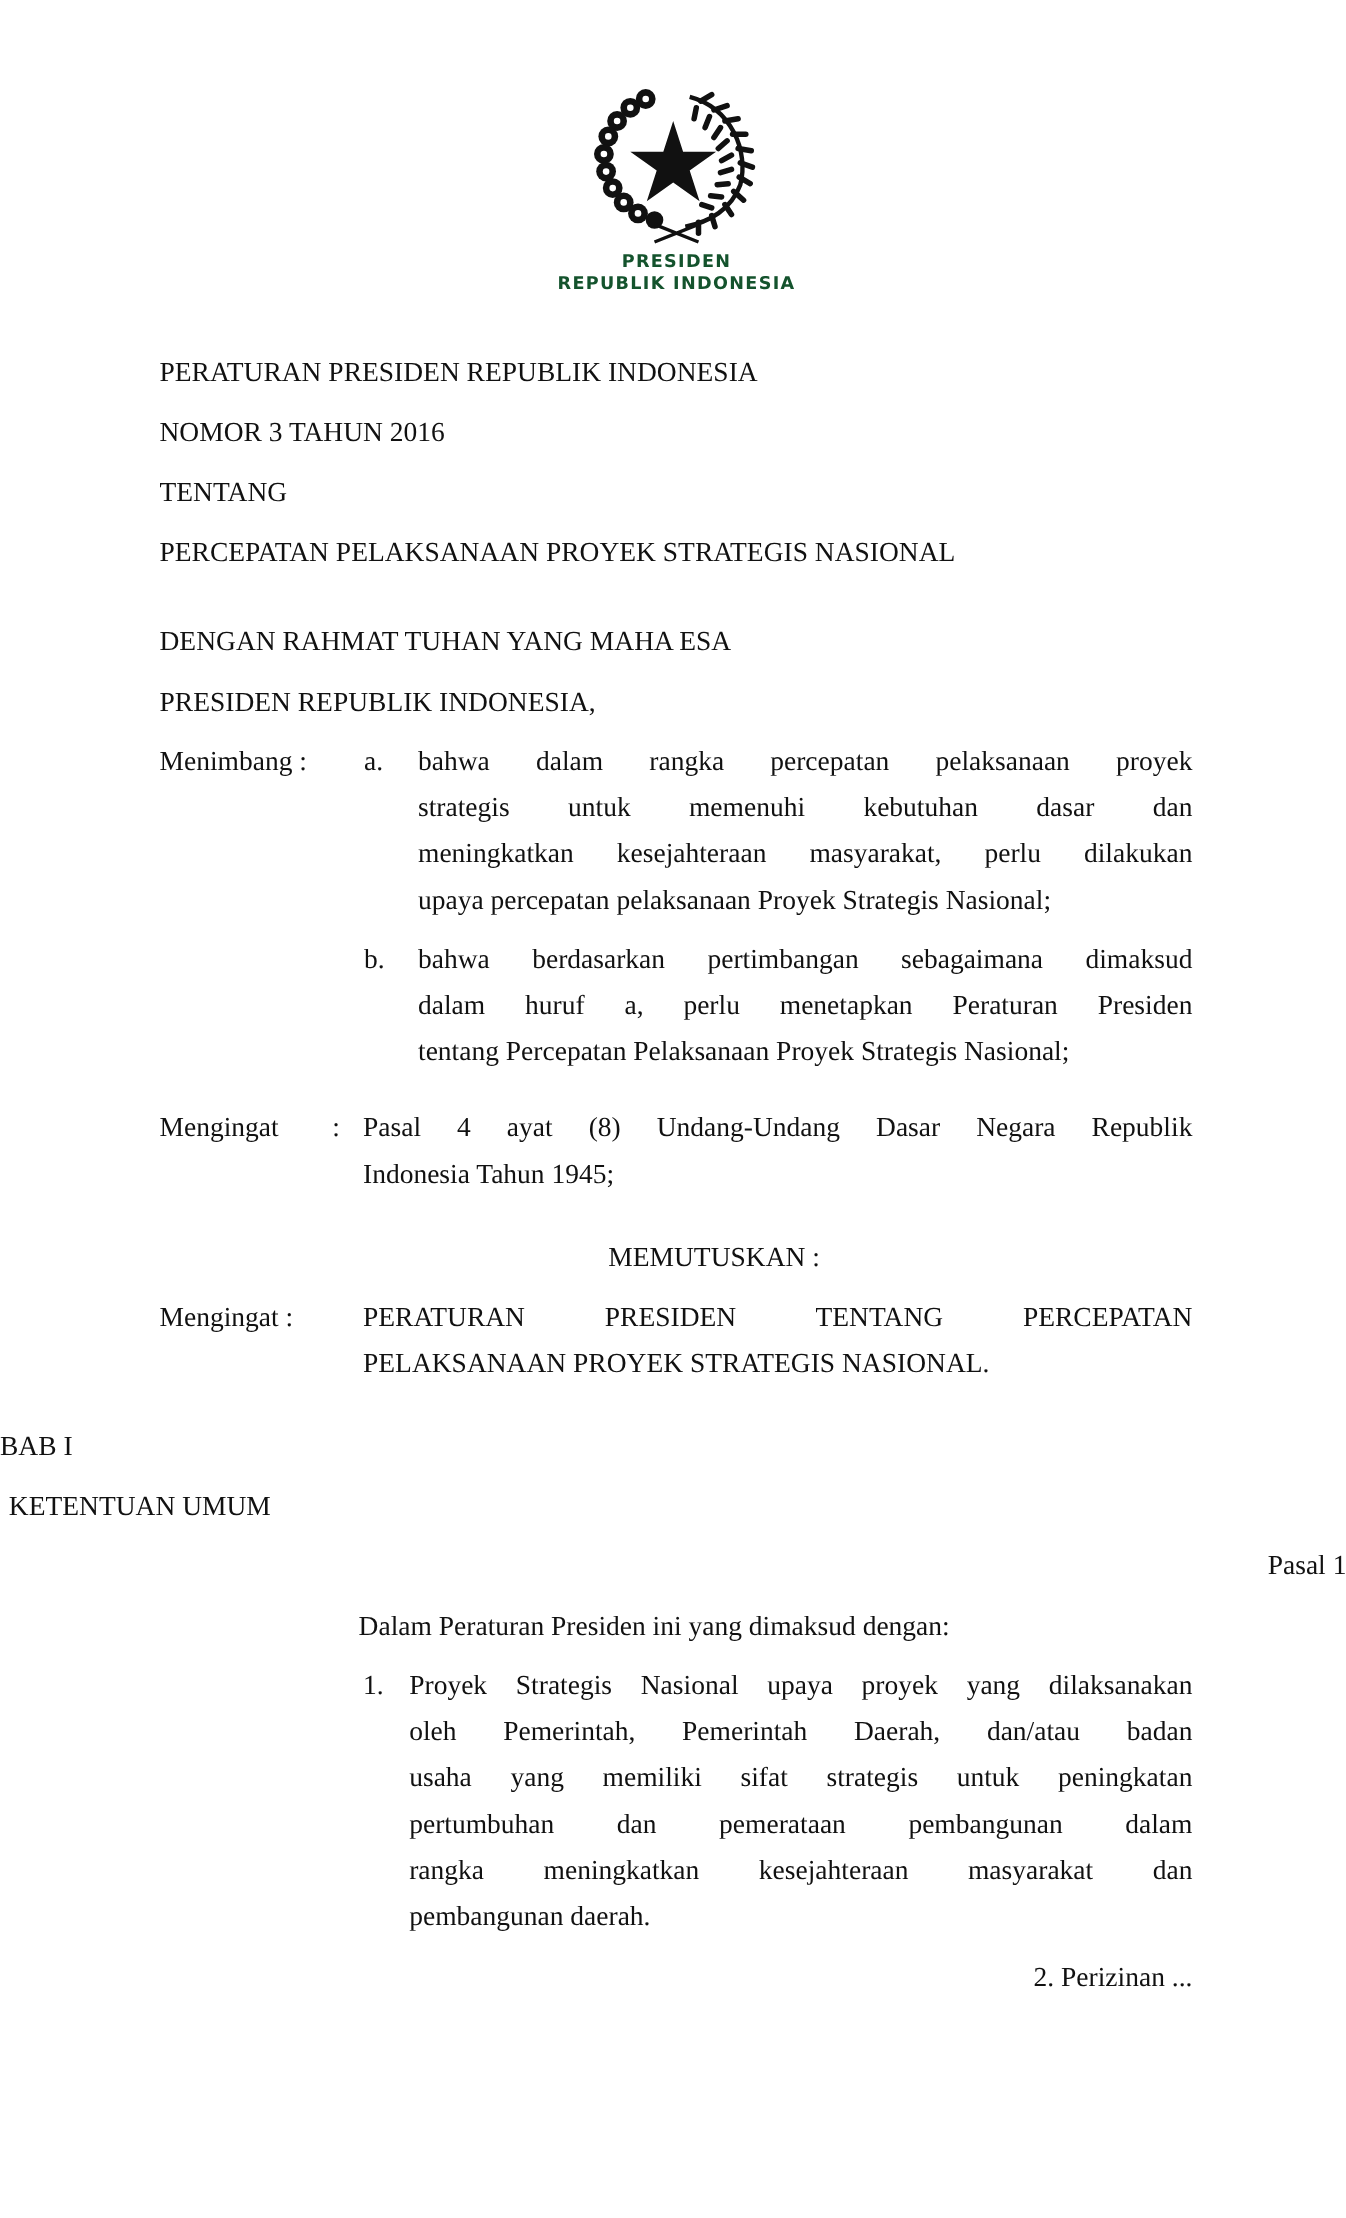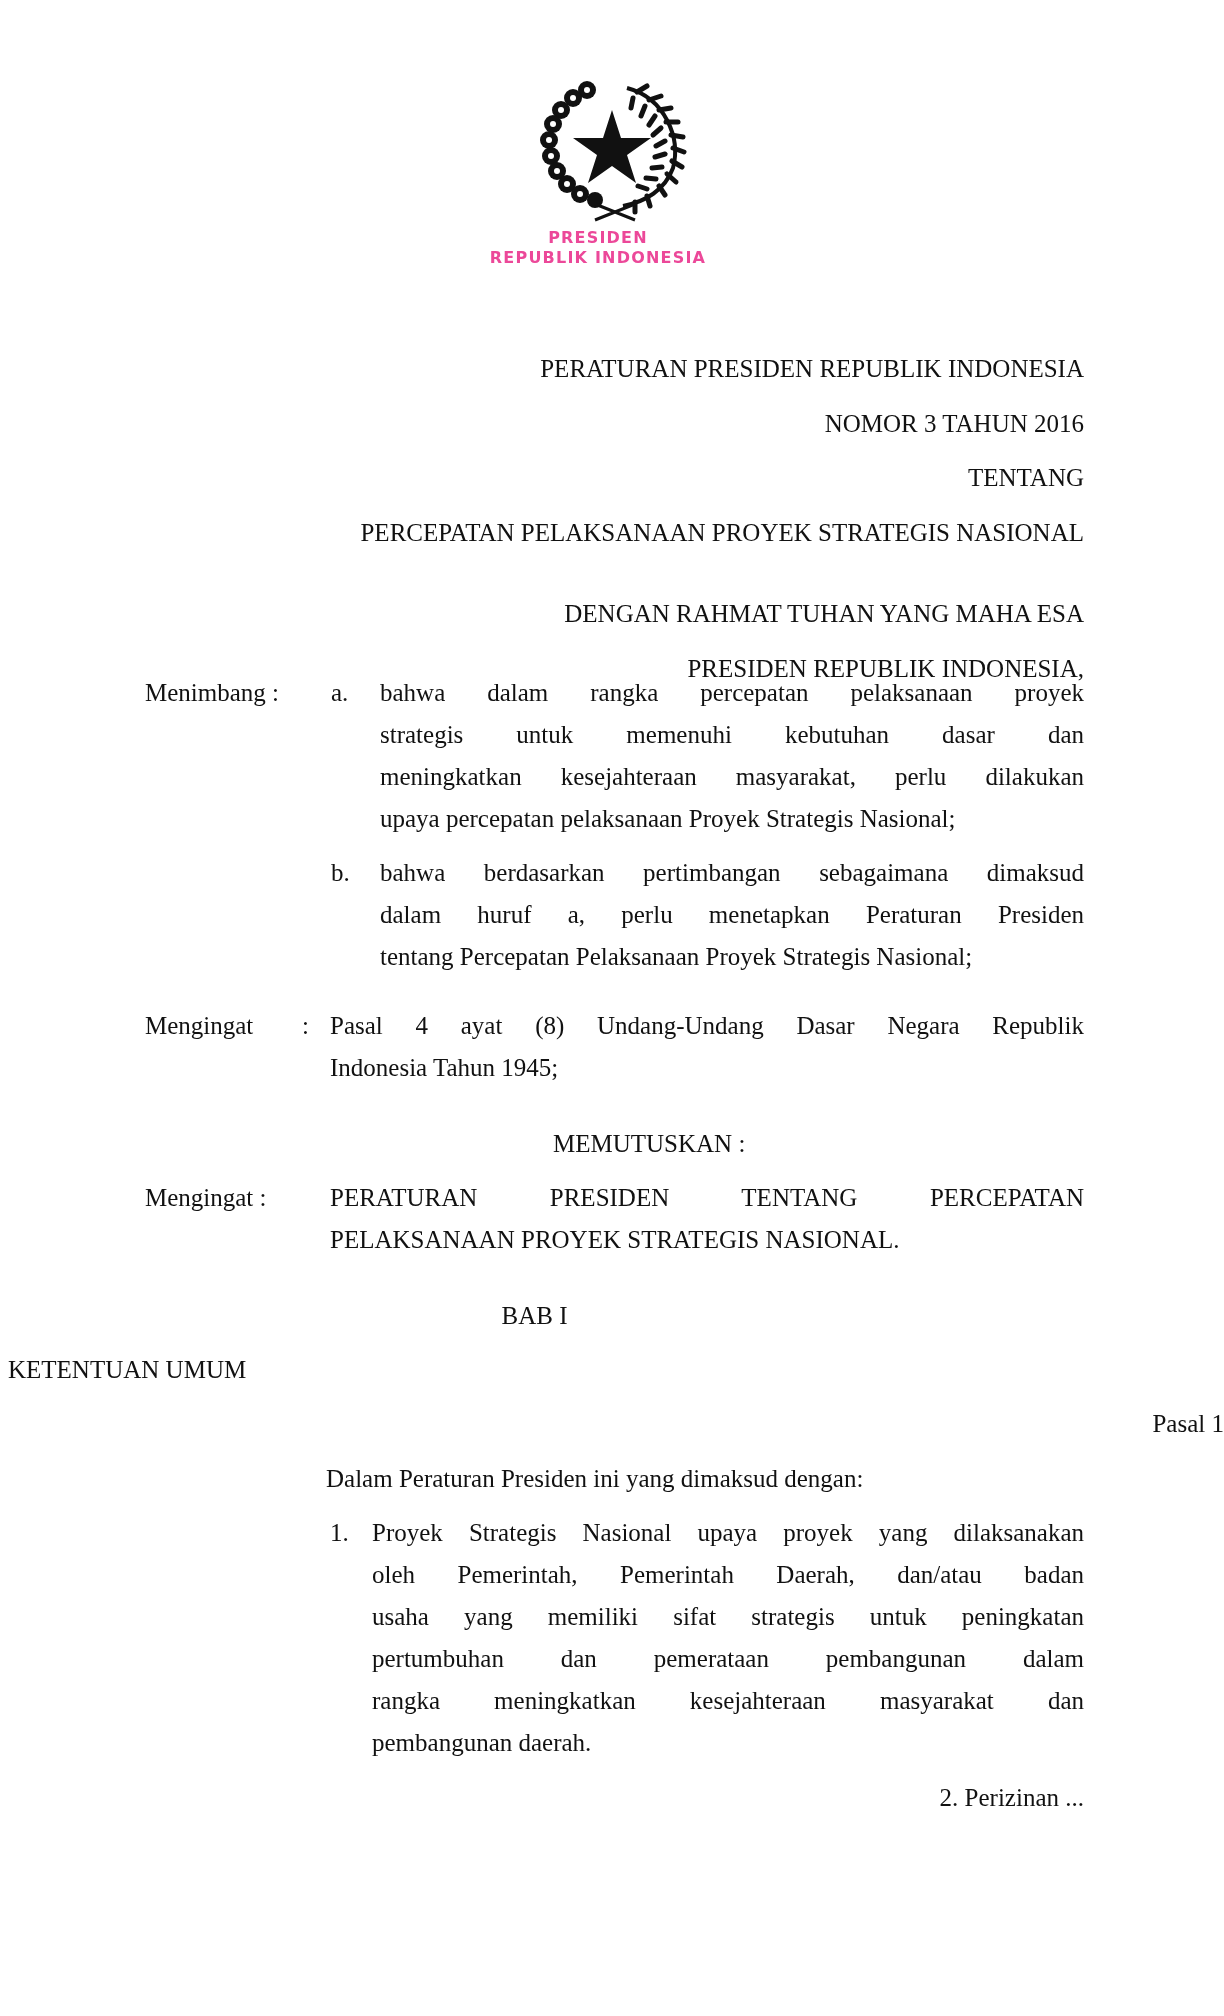--- a/index.html
+++ b/index.html
@@ -1,22 +1,22 @@
 <!DOCTYPE html>
 <html><head>
 <meta charset="utf-8">
 <style>
   html,body{margin:0;padding:0;background:#fff;}
   body{width:1224px;height:2016px;position:relative;overflow:hidden;
        font-family:"Liberation Serif","DejaVu Serif",serif;color:#111;font-size:25px;}
   .abs{position:absolute;}
-  .center{left:145px;width:939px;text-align:right;white-space:nowrap;margin-top:30px;}
+  .center{left:145px;width:939px;text-align:left;white-space:nowrap;}
   .line{line-height:30px;height:30px;}
   .logo{left:495px;top:68px;width:240px;height:210px;}
-  .emblem-text{left:478px;top:228px;width:240px;text-align:center;font-family:"DejaVu Sans","Liberation Sans",sans-serif;font-weight:bold;font-size:16px;letter-spacing:1.2px;line-height:20px;color:#ec4899;}
+  .emblem-text{left:495px;top:228px;width:240px;text-align:center;font-family:"DejaVu Sans","Liberation Sans",sans-serif;font-weight:bold;font-size:16px;letter-spacing:1.2px;line-height:20px;color:#14532d;}
   .label{left:145px;white-space:nowrap;}
   .colon{white-space:nowrap;}
   .just{text-align:justify;text-align-last:justify;white-space:nowrap;}
   .right{right:140px;text-align:right;white-space:nowrap;margin-left:12px;}
 </style>
 </head>
 <body>
 
 <div class="abs logo">
   <svg width="240" height="160" viewBox="0 0 240 160">
@@ -103,21 +103,21 @@
 <div class="abs line colon" style="top:1011px;left:302px">:</div>
 <div class="abs line just" style="top:1011px;left:330px;width:754px">Pasal 4 ayat (8) Undang-Undang Dasar Negara Republik</div>
 <div class="abs line" style="top:1053px;left:330px;white-space:nowrap">Indonesia Tahun 1945;</div>
 
 <div class="abs line" style="top:1129px;left:553px;white-space:nowrap">MEMUTUSKAN :</div>
 
 <div class="abs label line" style="top:1183px">Mengingat :</div>
 <div class="abs line just" style="top:1183px;left:330px;width:754px">PERATURAN PRESIDEN TENTANG PERCEPATAN</div>
 <div class="abs line" style="top:1225px;left:330px;white-space:nowrap">PELAKSANAAN PROYEK STRATEGIS NASIONAL.</div>
 
-<div class="abs line" style="top:1301px;left:0;width:1045px;text-align:center;padding-left:24px;box-sizing:border-box">BAB I</div>
+<div class="abs line" style="top:1301px;left:0;width:1045px;padding-left:0;box-sizing:border-box">BAB I</div>
 <div class="abs line" style="top:1355px;left:0;width:1224px;text-align:left;padding-left:8px;box-sizing:border-box">KETENTUAN UMUM</div>
 <div class="abs line" style="top:1409px;left:0;width:1224px;text-align:right;padding-left:8px;box-sizing:border-box">Pasal 1</div>
 
 <div class="abs line" style="top:1464px;left:326px;white-space:nowrap">Dalam Peraturan Presiden ini yang dimaksud dengan:</div>
 
 <div class="abs line" style="top:1518px;left:330px">1.</div>
 <div class="abs line just" style="top:1518px;left:372px;width:712px">Proyek Strategis Nasional upaya proyek yang dilaksanakan</div>
 <div class="abs line just" style="top:1560px;left:372px;width:712px">oleh Pemerintah, Pemerintah Daerah, dan/atau badan</div>
 <div class="abs line just" style="top:1602px;left:372px;width:712px">usaha yang memiliki sifat strategis untuk peningkatan</div>
 <div class="abs line just" style="top:1644px;left:372px;width:712px">pertumbuhan dan pemerataan pembangunan dalam</div>

